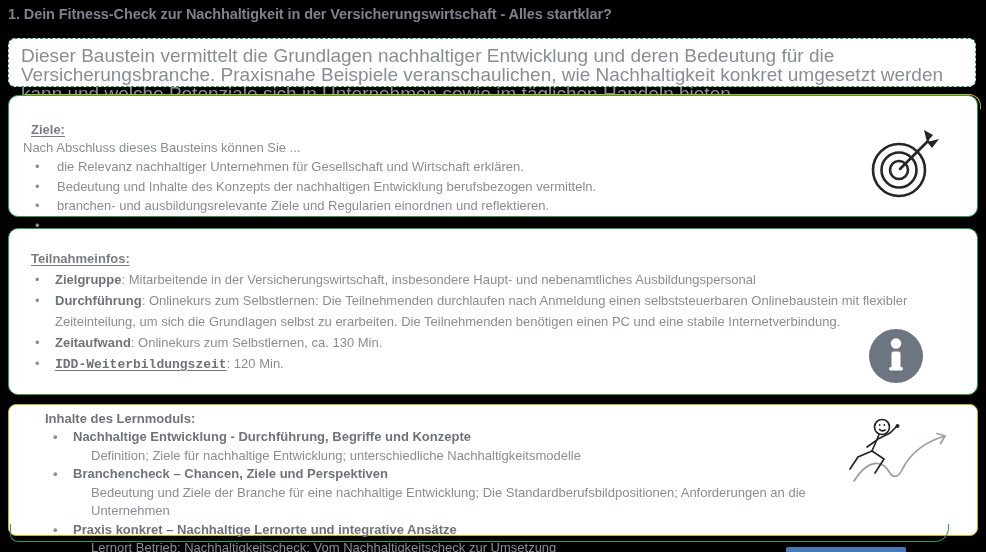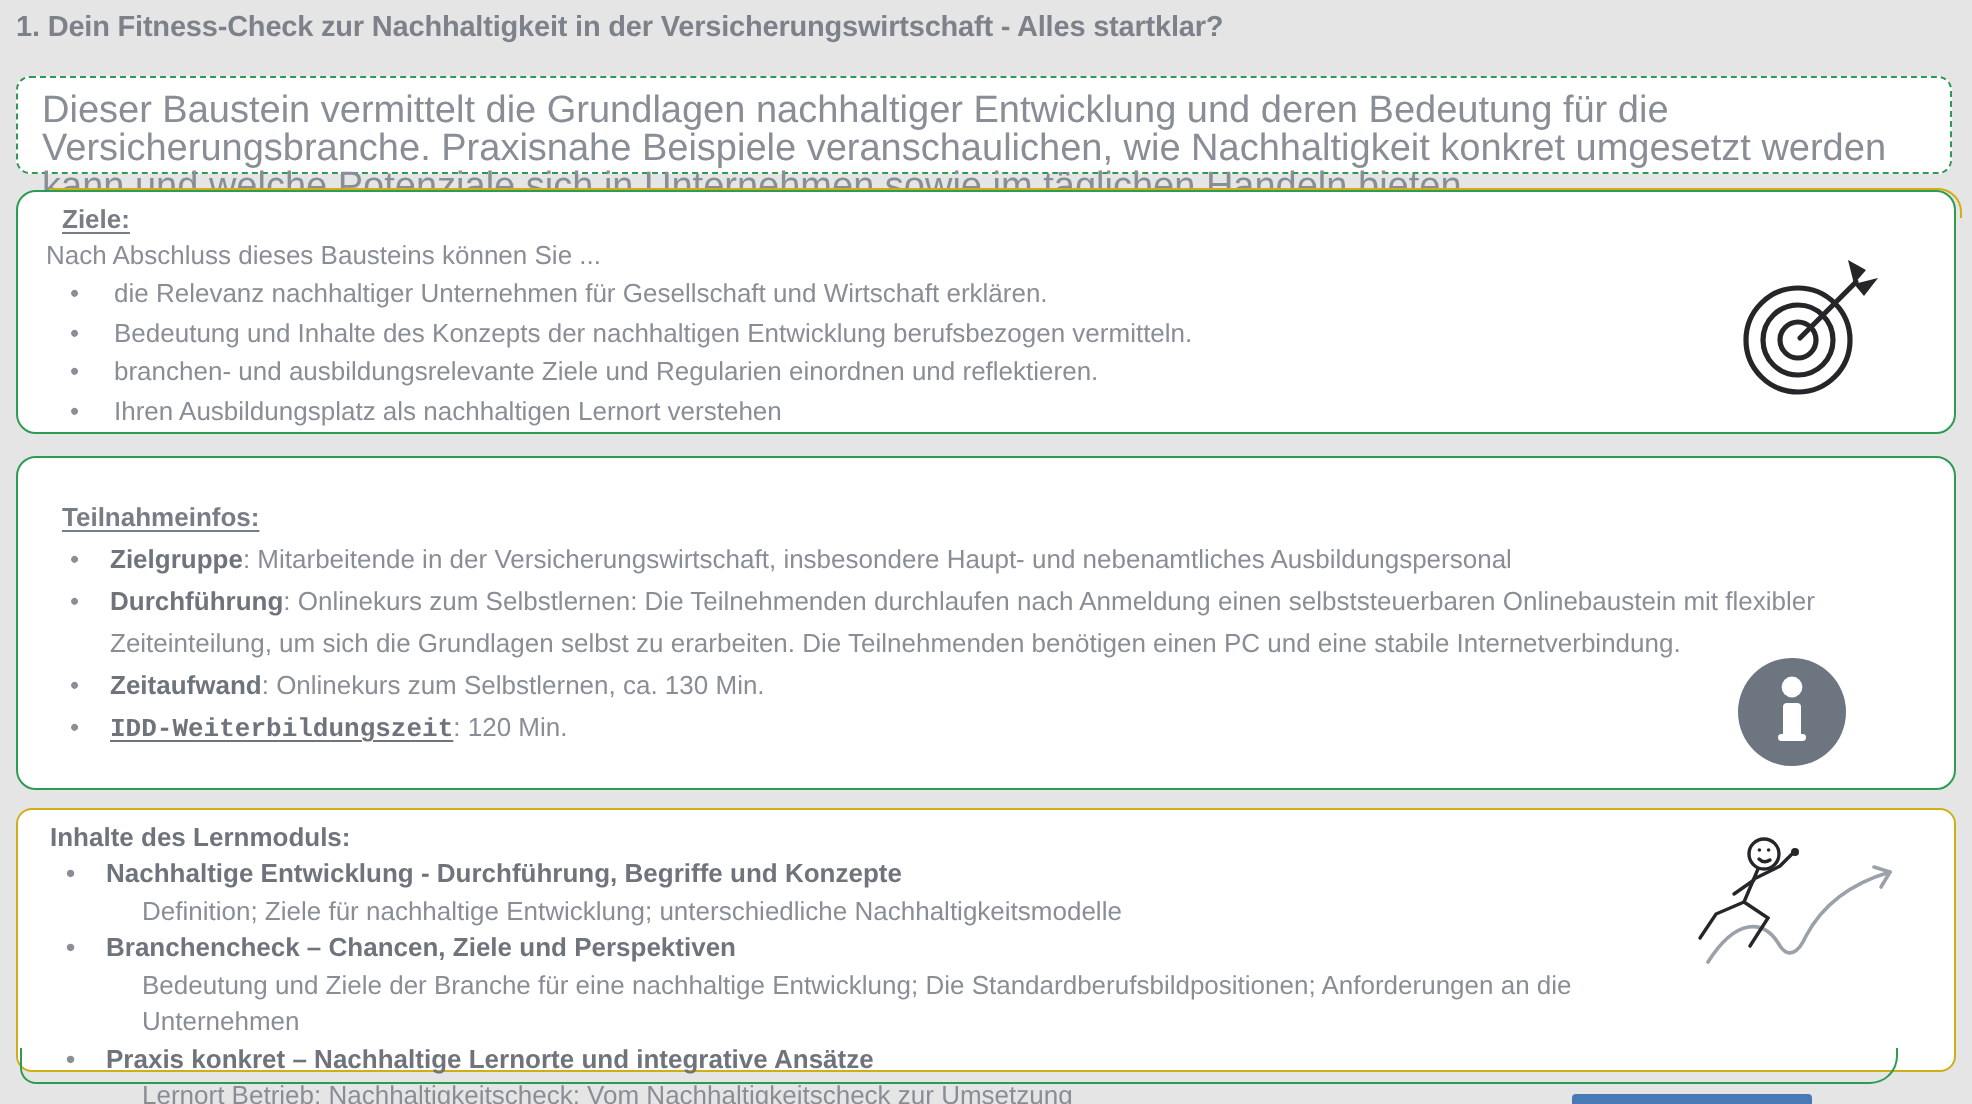--- a/index.html
+++ b/index.html
@@ -1,45 +1,45 @@
 <!DOCTYPE html>
 <html><head>
 <meta charset="utf-8">
 <style>
   * { margin:0; padding:0; box-sizing:border-box; }
   html,body { background:#ffffff; }
   body { font-family:"Liberation Sans", sans-serif; }
-  .canvas { position:relative; width:986px; height:552px; background:#e5e5e5; overflow:hidden; }
+  .canvas { position:relative; width:986px; height:552px; background:#000000; overflow:hidden; }
 
   .page-title { position:absolute; left:8px; top:6px; font-size:14.5px; font-weight:bold;
                 color:#7d828a; letter-spacing:-0.1px; }
 
   .box { position:absolute; background:#fff; border-radius:10px; }
   .box.dashed { border:1.6px dashed #2e9b52; border-radius:7px; }
   .box.green  { border:1.6px solid #2e9b52; }
-  .box.gold   { border:1.6px solid #d1ad17; border-radius:8px; }
+  .box.gold   { border:1.6px solid #d1ad17; border-radius:8px;padding-left:20px; }
 
   #intro-box   { left:8px;  top:38px;  width:968px; height:49px; }
   #goals-box   { left:8px;  top:95px;  width:970px; height:122px; }
   #partic-box  { left:8px;  top:228px; width:970px; height:167px; }
   #content-box { left:8px;  top:404px; width:970px; height:132px; }
 
   
   .gold-edge { position:absolute; top:-2px; left:16px; right:-4px; height:15px;
                border-top:1.6px solid #d1ad17; border-right:1.6px solid #d1ad17;
                border-top-right-radius:12px; pointer-events:none; }
   
   .green-edge { position:absolute; bottom:-7px; left:1px; right:28px; height:18px;
                 border-bottom:1.6px solid #2e9b52; border-right:1.6px solid #2e9b52;
                 border-left:1.6px solid #2e9b52; border-bottom-right-radius:14px;
                 border-bottom-left-radius:8px; pointer-events:none; }
 
   .intro-text { padding:7px 14px 0 12px; font-size:19px; line-height:19px; color:#898d95; }
 
-  .pad2 { padding:5px 140px 0 10px; }
+  .pad2 { padding:5px 140px 0 10px;margin-top:20px; }
   .pad3 { padding:19px 30px 0 10px; }
   .pad4 { padding:4px 150px 0 10px; }
 
   .heading { font-size:13px; font-weight:600; color:#787c85; }
   .heading.u { text-decoration:underline; text-underline-offset:2px; }
   #goals-box .heading { margin-left:12px; line-height:17px; }
   #partic-box .heading { margin-left:12px; line-height:21px; }
   #content-box .heading { margin-left:6px; line-height:19px; font-weight:bold; color:#6f737c; }
 
   .lead { font-size:13px; color:#898d95; line-height:19px; margin-left:4px; }
@@ -92,21 +92,20 @@
         <li>
             <span class="dot">•</span>
             <span>Bedeutung und Inhalte des Konzepts der nachhaltigen Entwicklung berufsbezogen vermitteln.</span>
           </li>
         <li>
             <span class="dot">•</span>
             <span>branchen- und ausbildungsrelevante Ziele und Regularien einordnen und reflektieren.</span>
           </li>
         <li>
             <span class="dot">•</span>
-            <span>Ihren Ausbildungsplatz als nachhaltigen Lernort verstehen</span>
           </li>
       </ul>
     </div>
     <svg class="icon-abs" id="target-icon" width="74" height="76" viewBox="0 0 74 76">
       <g fill="none" stroke="#26262a" stroke-width="2.6" stroke-linecap="round">
         <circle cx="30" cy="46" r="26"></circle>
         <circle cx="30" cy="46" r="17.5"></circle>
         <circle cx="30" cy="46" r="9"></circle>
         <path d="M31 45 L59 17"></path>
       </g>

